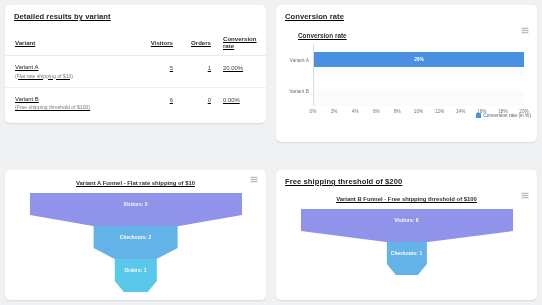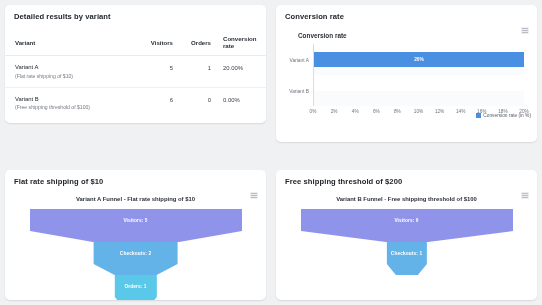--- a/index.html
+++ b/index.html
@@ -7,20 +7,21 @@
     width: 542px; height: 305px;
     background: #f0f1f3;
     font-family: "Liberation Sans", sans-serif;
     overflow: hidden;
   }
   .grid {
     width: 542px; height: 305px;
     display: grid;
     grid-template-columns: 271px 271px;
     grid-template-rows: 165px 140px;
+    text-decoration: underline;
   }
   .cell { padding: 5px 5px 0 5px; overflow: hidden; position: relative; }
   .cell-tl { grid-column: 1; grid-row: 1; }
   .cell-tr { grid-column: 2; grid-row: 1; }
   .cell-bl { grid-column: 1; grid-row: 2; }
   .cell-br { grid-column: 2; grid-row: 2; }
 
   .panel {
     background: #ffffff;
     border-radius: 5px;
@@ -222,21 +223,20 @@
         <div class="legend">
           <span class="legend-swatch"></span>
           <span class="legend-text">Conversion rate (in %)</span>
         </div>
       </div>
     </div>
   </div>
 
   <div class="cell cell-bl">
     <div class="panel panel-funnel">
-      <div class="panel-title">Flat rate shipping of $10</div>
 
       <div class="funnel-card">
         <div class="kebab">
           <i></i>
             <i></i>
             <i></i>
         </div>
         <div class="funnel-title">Variant A Funnel - Flat rate shipping of $10</div>
         <div class="funnel-area" id="funnel-a">
             <div class="stage" style="top: 0px; width: 212px;">

